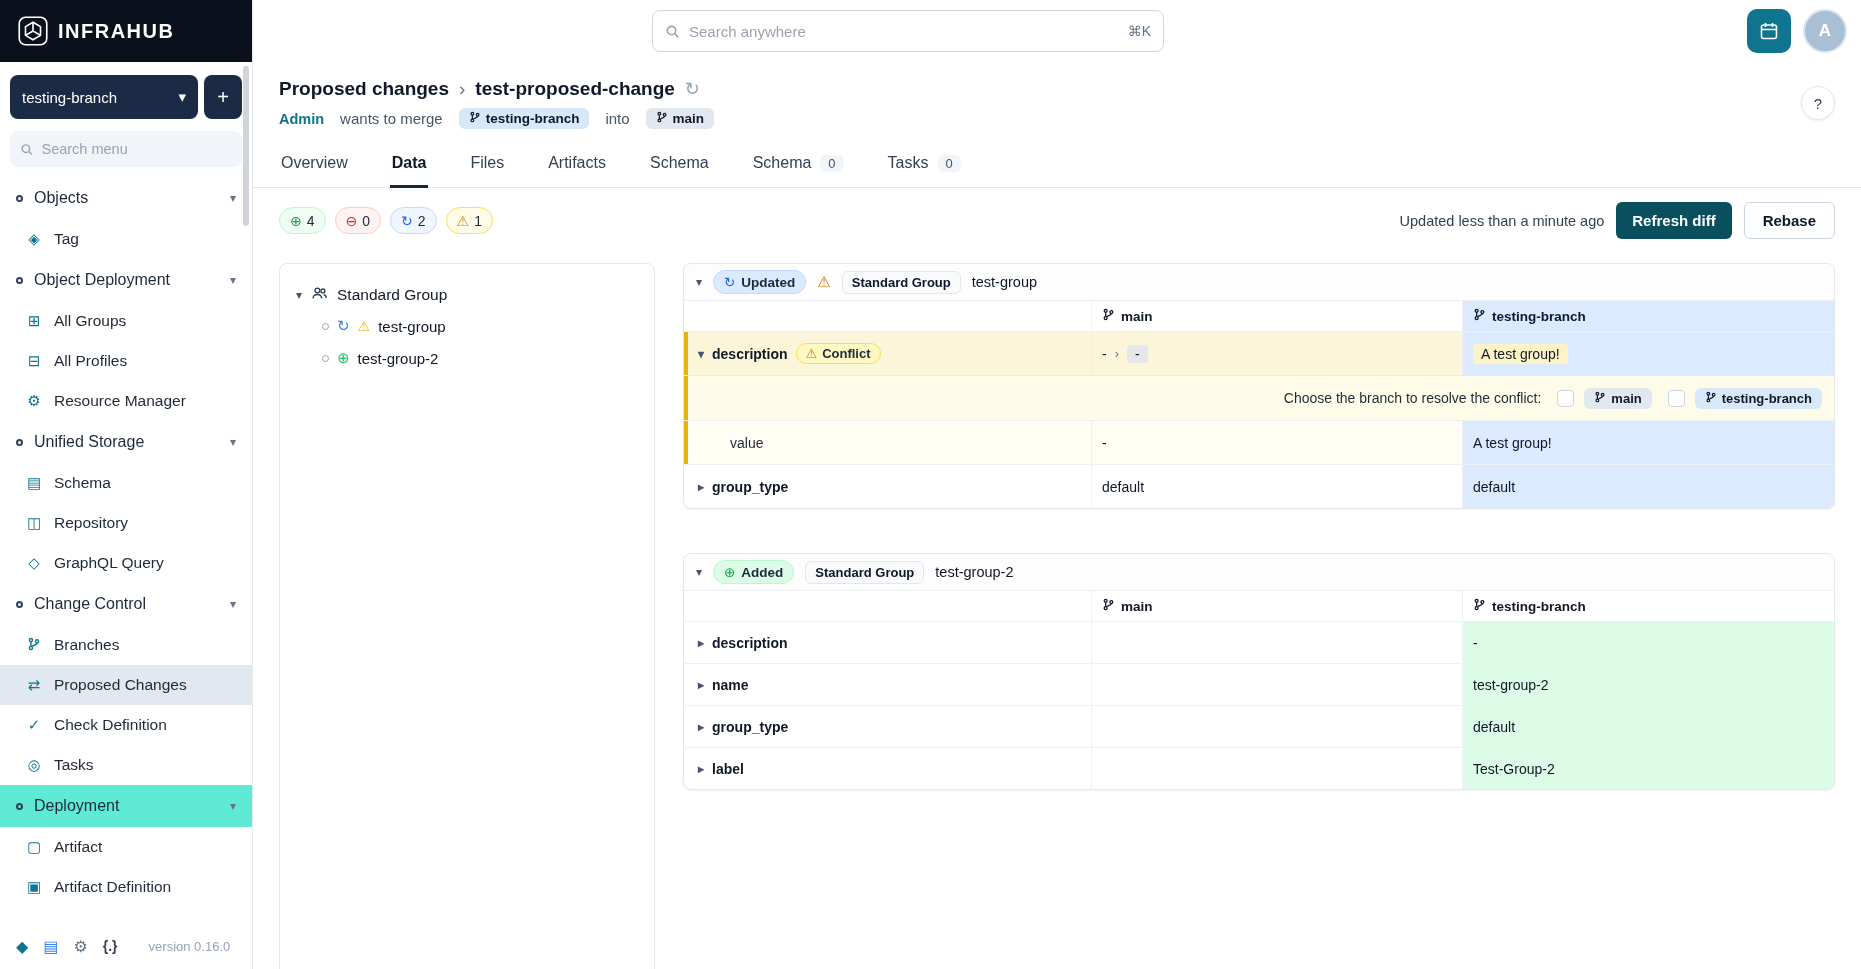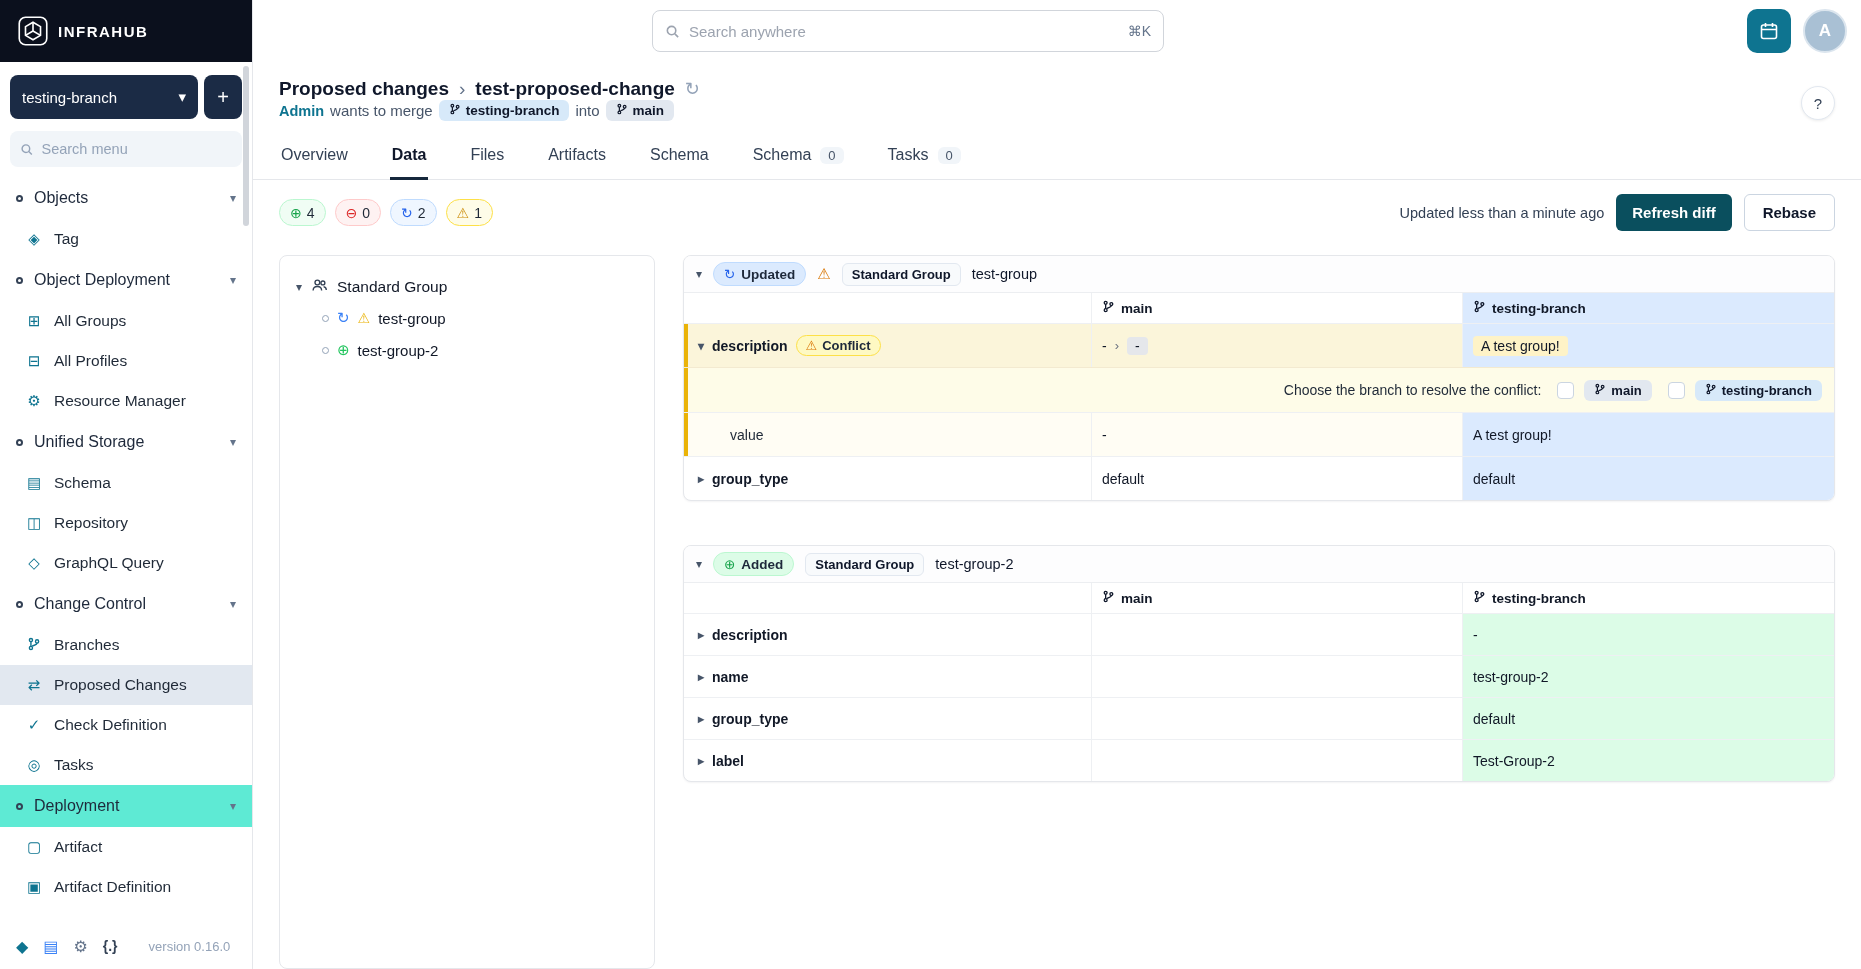--- a/index.html
+++ b/index.html
@@ -2,21 +2,21 @@
 <html><head>
 <meta charset="utf-8">
 <style>
   * { margin:0; padding:0; box-sizing:border-box; }
   body { font-family:"Liberation Sans", sans-serif; background:#fff; color:#0f172a; }
   .app { position:relative; width:1861px; height:969px; overflow:hidden; background:#fff; }
 
   
   .sidebar { position:absolute; left:0; top:0; width:253px; height:969px; background:#fff; border-right:1px solid #e5e7eb; }
   .logo { height:62px; background:#0b101d; display:flex; align-items:center; gap:10px; padding-left:18px; }
-  .logo-text { color:#fff; font-size:15px; font-weight:bold; letter-spacing:1.5px; }
+  .logo-text { color:#fff; font-size:20px; font-weight:bold; letter-spacing:1.5px; }
   .branch-row { display:flex; gap:6px; padding:13px 10px 4px 10px; }
   .branch-btn { flex:1; height:44px; background:#1b2b45; border:none; border-radius:8px; color:#fff; display:flex; align-items:center; justify-content:space-between; padding:0 12px; font-size:15px; cursor:pointer; }
   .branch-add { width:38px; height:44px; background:#1b2b45; border:none; border-radius:8px; color:#fff; font-size:20px; display:flex; align-items:center; justify-content:center; cursor:pointer; }
   .menu-search { margin:8px 10px 10px; height:36px; background:#f1f5f9; border-radius:8px; display:flex; align-items:center; gap:8px; padding:0 10px; color:#94a3b8; }
   .menu-search input { border:none; outline:none; background:transparent; font-size:14.5px; color:#334155; width:100%; font-family:inherit; }
   .menu-search input::placeholder { color:#94a3b8; }
   .nav .section { height:42px; display:flex; align-items:center; gap:11px; padding:0 16px; font-size:16px; color:#1e293b; cursor:pointer; }
   .nav .section .dot { width:7px; height:7px; border:2px solid #334155; border-radius:50%; flex:none; }
   .nav .section .sec-chev { margin-left:auto; color:#64748b; font-size:12px; }
   .nav .section.tinted { background:#5eead4; }
@@ -38,21 +38,21 @@
   .top-actions { position:absolute; right:14px; top:9px; display:flex; align-items:center; gap:12px; }
   .cal-btn { width:44px; height:44px; background:#0e7490; border:none; border-radius:10px; display:flex; align-items:center; justify-content:center; cursor:pointer; }
   .avatar { width:44px; height:44px; border-radius:50%; background:#a9c0d4; border:2px solid #dbe5ee; color:#fff; font-size:17px; font-weight:bold; display:flex; align-items:center; justify-content:center; cursor:pointer; }
 
   
   .main { position:absolute; left:253px; top:62px; right:0; bottom:0; background:#fff; }
   .page-head { position:relative; padding:16px 26px 0 26px; }
   .breadcrumb { display:flex; align-items:center; gap:10px; font-size:19px; font-weight:bold; color:#0f172a; }
   .crumb-sep { color:#64748b; font-weight:normal; }
   .refresh-ico { color:#94a3b8; font-size:18px; font-weight:normal; cursor:pointer; }
-  .merge-line { margin-top:0; display:flex; align-items:center; gap:6px; font-size:15px; color:#475569; }
+  .merge-line { margin-top:8px; display:flex; align-items:center; gap:16px; font-size:15px; color:#475569; }
   .merge-author { color:#0e7490; font-weight:bold; font-size:14.5px; }
   .badge-branch { display:inline-flex; align-items:center; gap:5px; padding:3px 10px; border-radius:6px; font-size:13.5px; font-weight:bold; color:#0f172a; }
   .badge-branch.blue { background:#d7e9f9; }
   .badge-branch.gray { background:#e2e8f0; }
   .help-btn { position:absolute; right:26px; top:24px; width:34px; height:34px; border-radius:50%; border:1px solid #e2e8f0; background:#fff; box-shadow:0 1px 3px rgba(0,0,0,.08); color:#334155; font-size:15px; display:flex; align-items:center; justify-content:center; cursor:pointer; }
 
   .tabs { display:flex; gap:40px; padding:0 26px; margin-top:14px; border-bottom:1px solid #e5e7eb; }
   .tab { padding:11px 2px 13px; font-size:16px; color:#334155; display:flex; align-items:center; gap:9px; cursor:pointer; border-bottom:3px solid transparent; margin-bottom:-1px; }
   .tab.active { color:#0f172a; font-weight:bold; border-bottom-color:#16283c; }
   .tab-count { background:#f1f5f9; border-radius:6px; padding:1px 8px; font-size:13px; color:#475569; font-weight:normal; }

